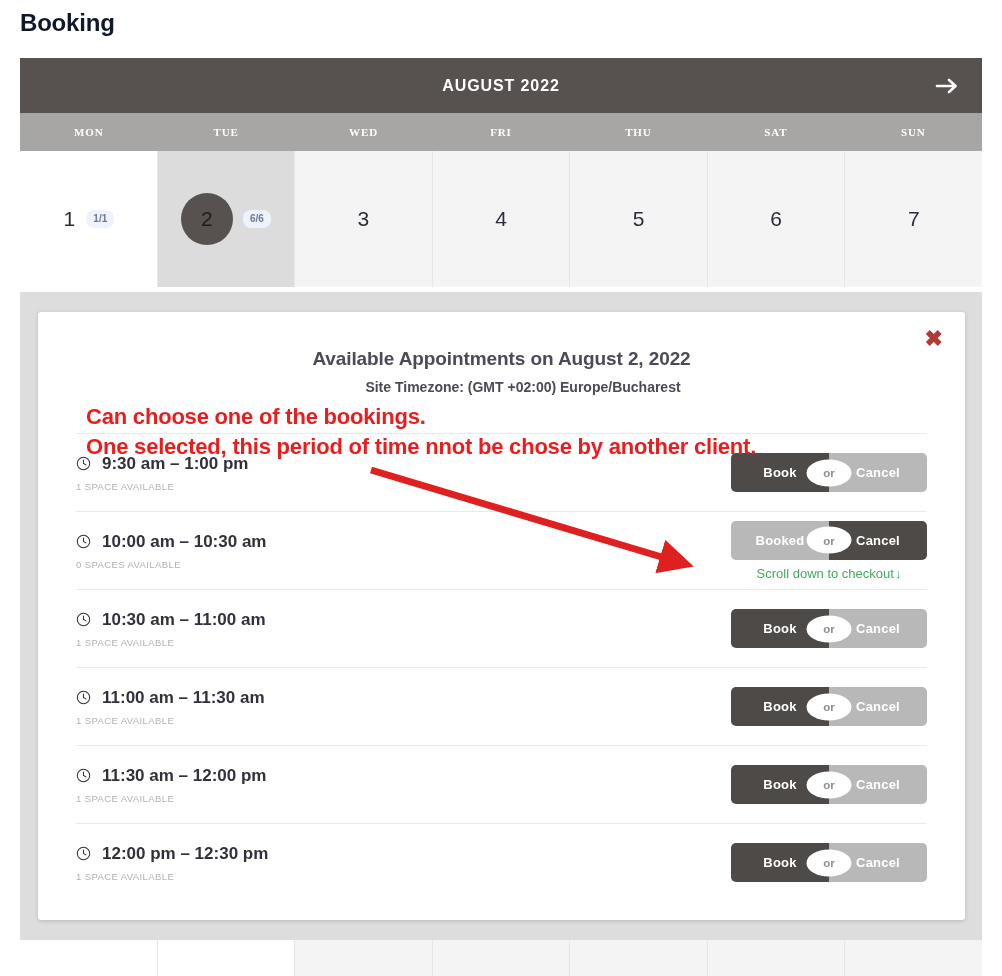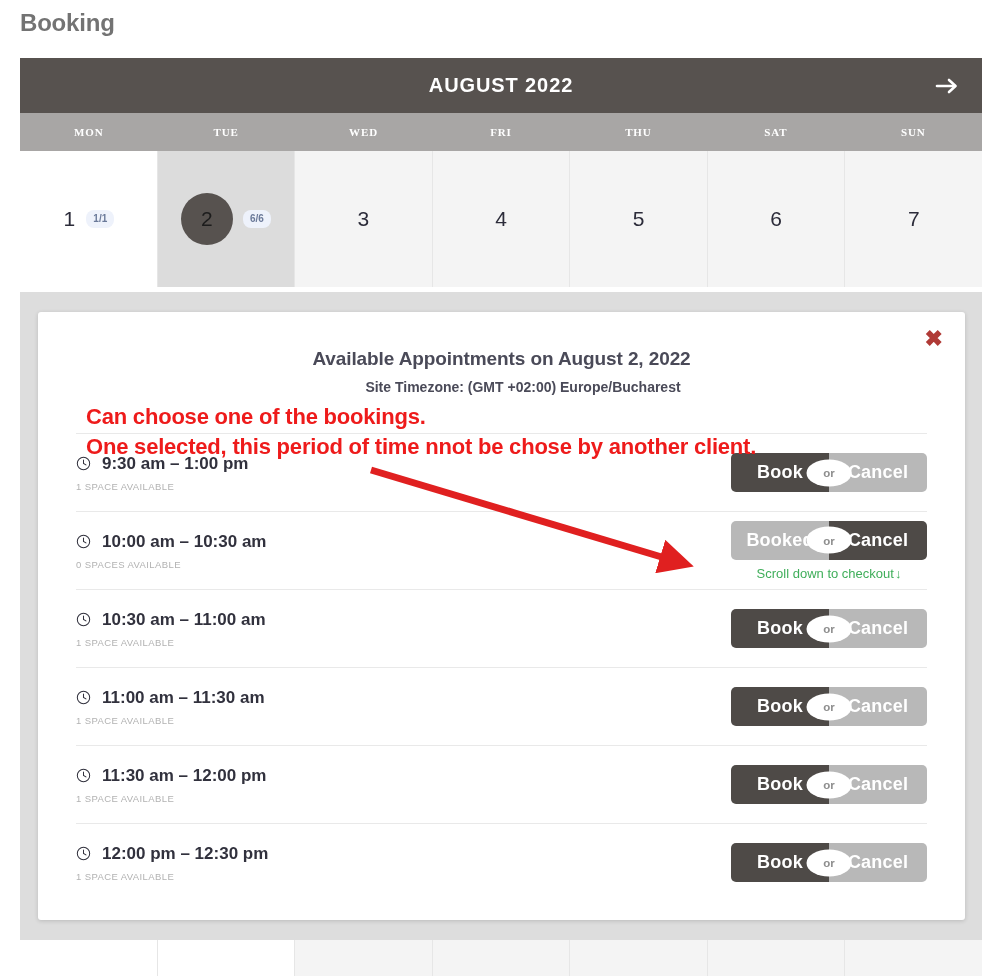--- a/index.html
+++ b/index.html
@@ -17,21 +17,21 @@
     position: relative;
   }
 
   
   .page-title {
     position: absolute;
     left: 20px;
     top: 9px;
     font-size: 24px;
     font-weight: bold;
-    color: #737373;
+    color: #0f172a;
     letter-spacing: -0.2px;
   }
 
   
   .calendar {
     position: absolute;
     left: 20px;
     top: 58px;
     width: 962px;
   }
@@ -39,21 +39,21 @@
   .cal-monthbar {
     height: 55px;
     background: #57524f;
     color: #ffffff;
     display: flex;
     align-items: center;
     justify-content: center;
     position: relative;
   }
   .cal-month-label {
-    font-size: 20px;
+    font-size: 16px;
     font-weight: bold;
     letter-spacing: 0.9px;
   }
   .cal-next {
     position: absolute;
     right: 22px;
     top: 50%;
     transform: translateY(-50%);
     width: 26px;
     height: 26px;
@@ -243,21 +243,21 @@
     border-radius: 5px;
     overflow: visible;
     position: relative;
     cursor: pointer;
   }
   .toggle-half {
     flex: 1 1 0;
     display: flex;
     align-items: center;
     justify-content: center;
-    font-size: 18px;
+    font-size: 13px;
     font-weight: bold;
     color: #ffffff;
     letter-spacing: 0.2px;
   }
   .toggle-half.left  { border-radius: 5px 0 0 5px; }
   .toggle-half.right { border-radius: 0 5px 5px 0; }
   .toggle-half.dark  { background: #4e4a47; }
   .toggle-half.light { background: #b8b8b8; }
 
   .toggle-or {

